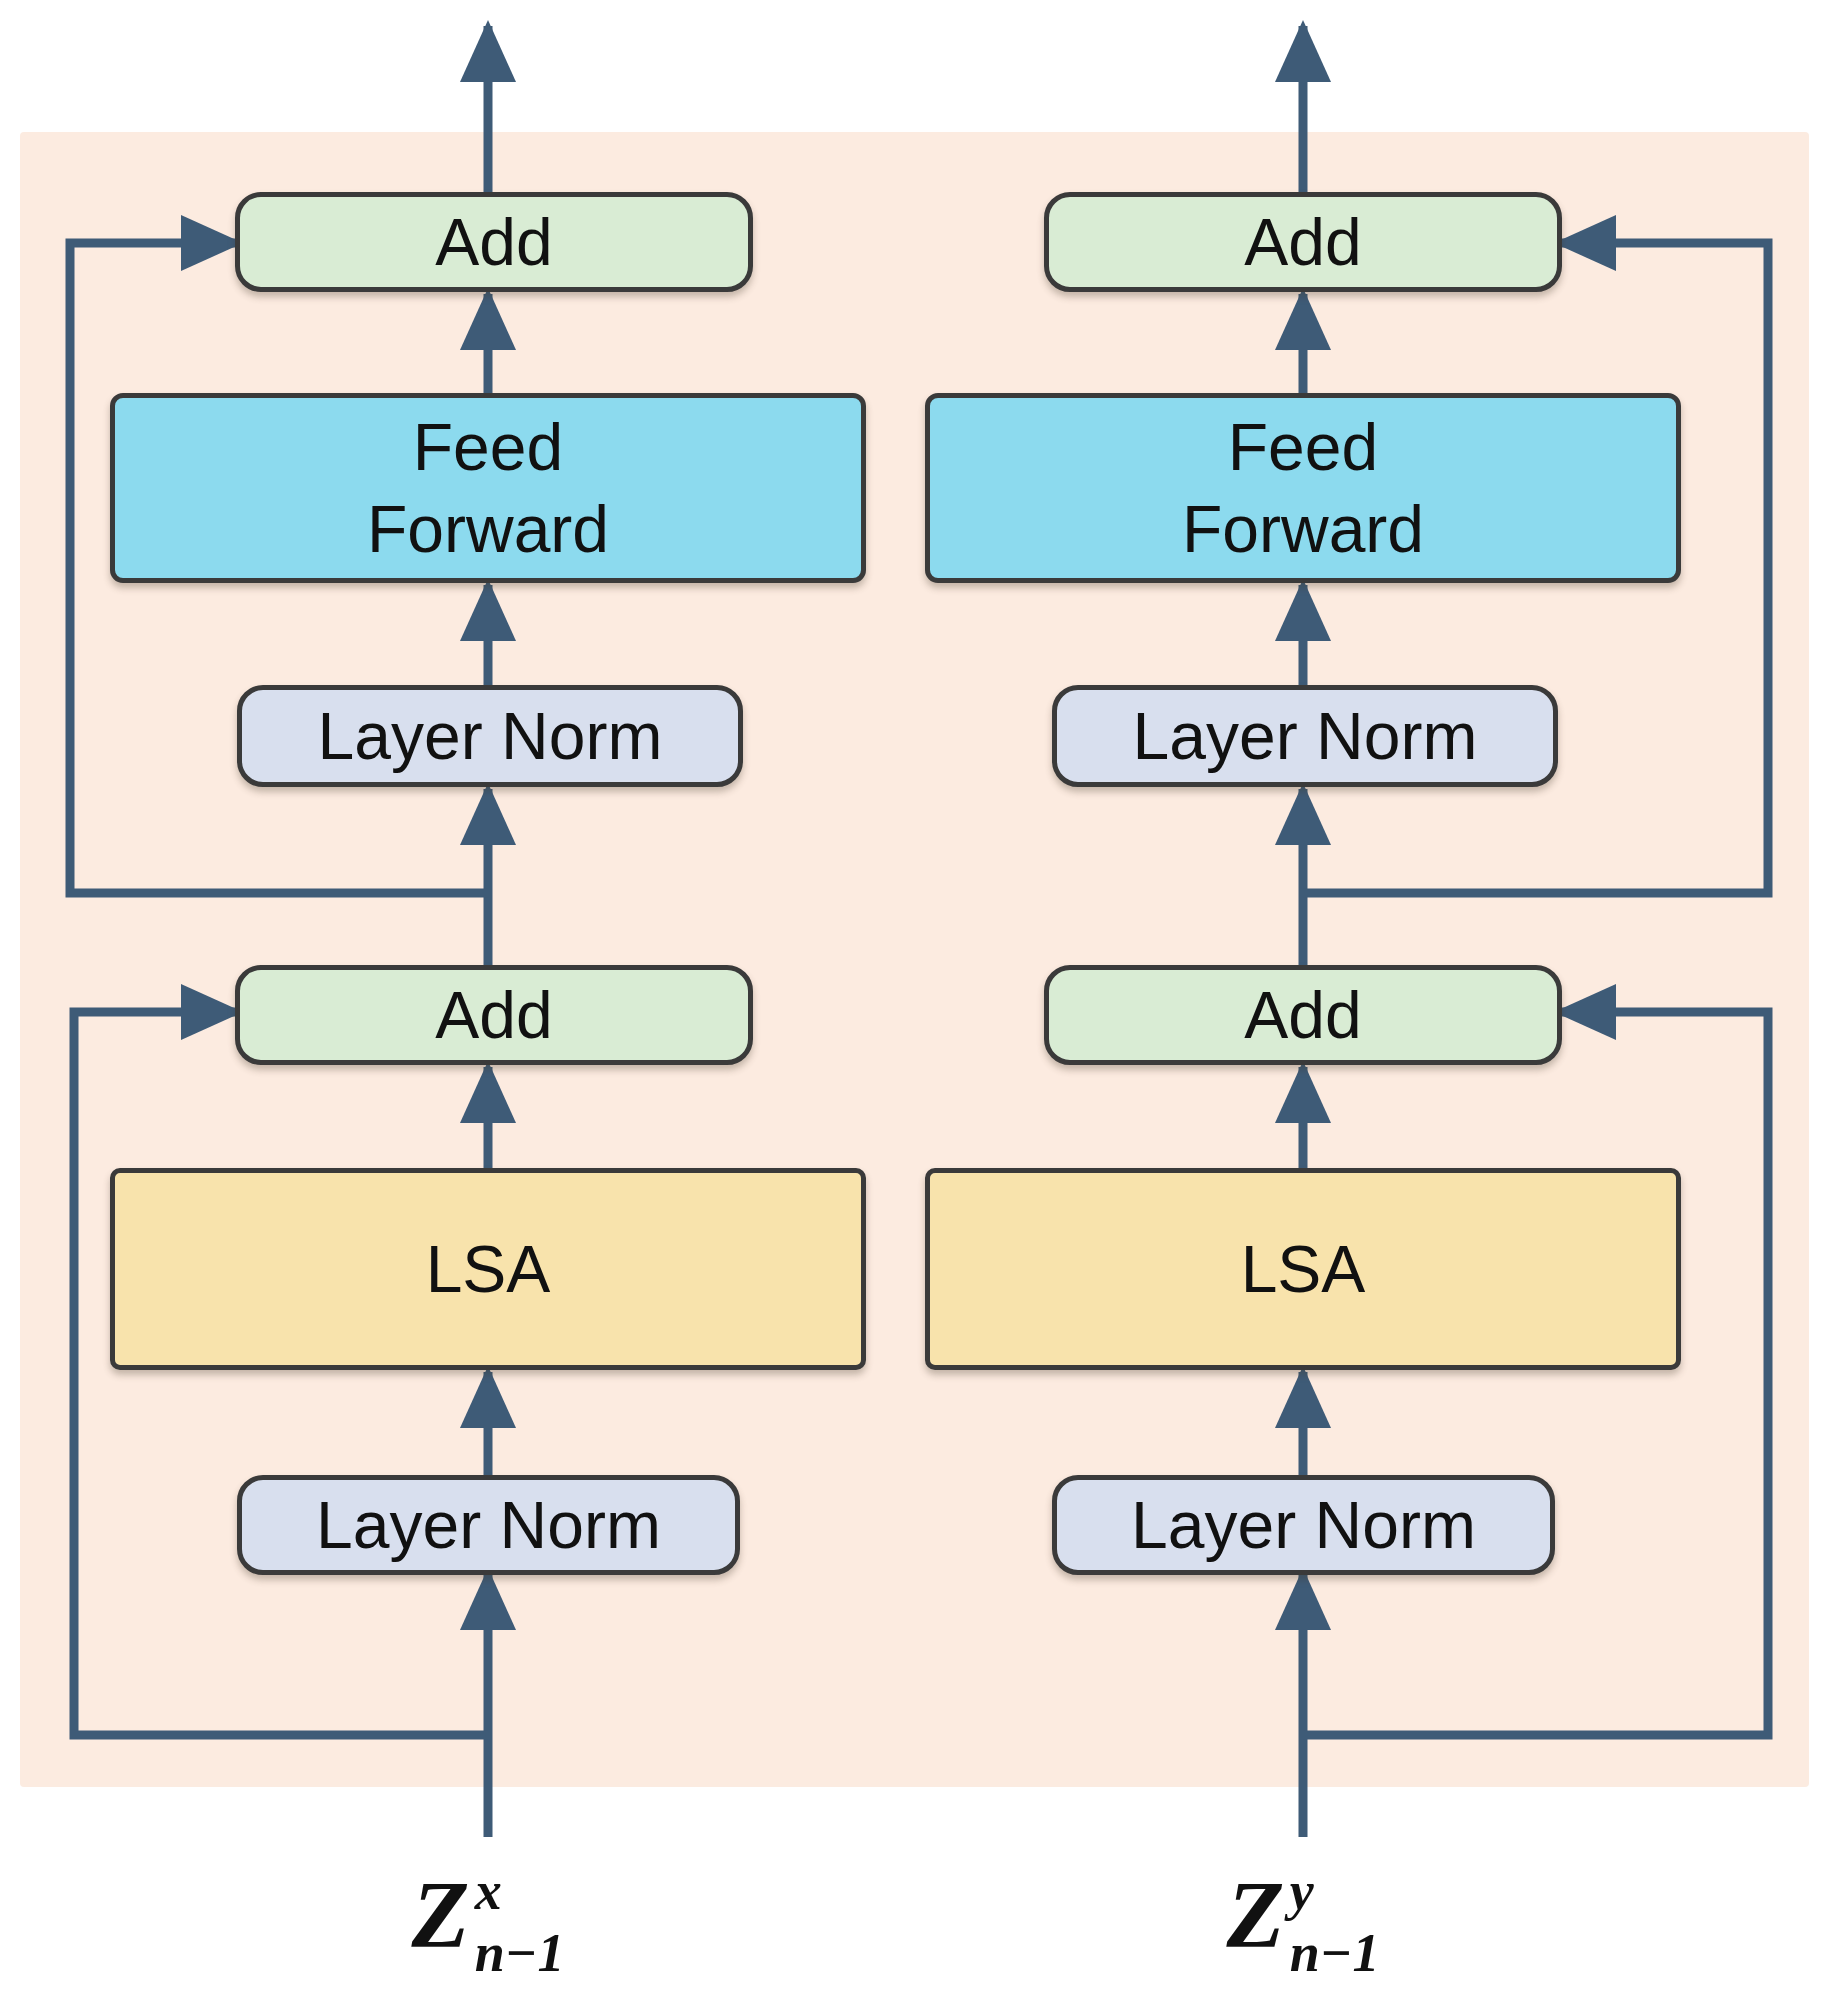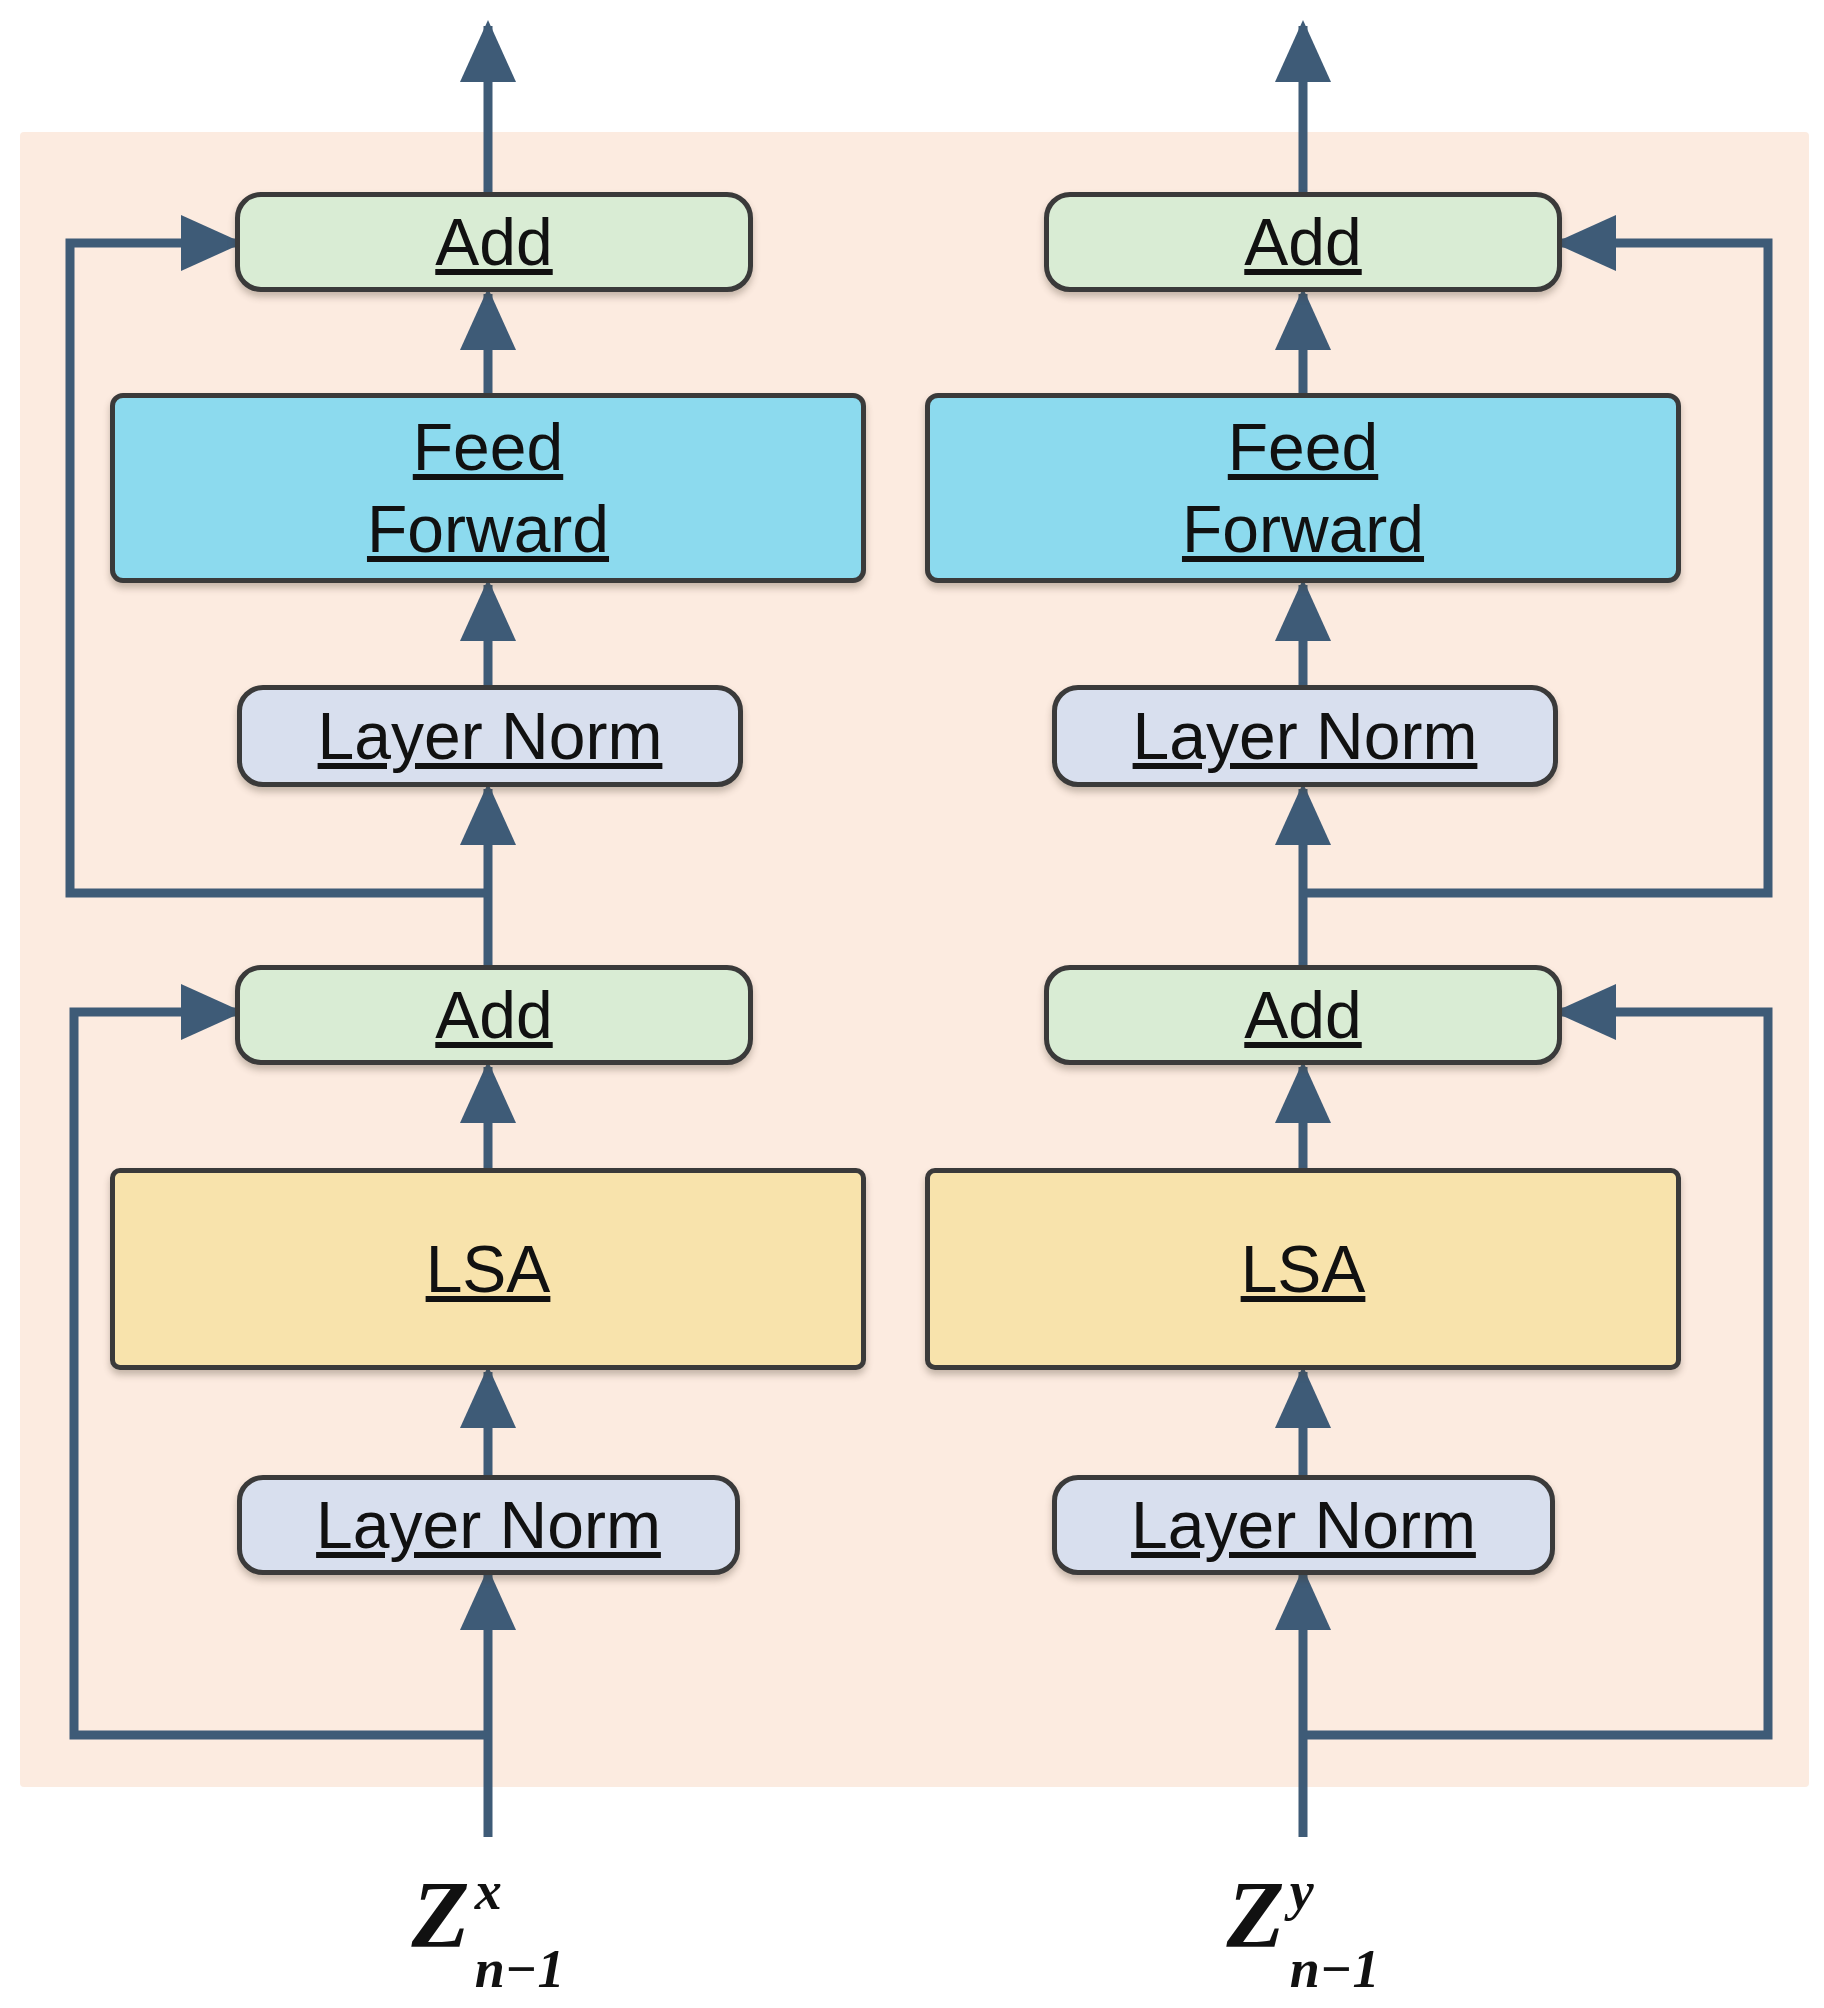--- a/index.html
+++ b/index.html
@@ -33,21 +33,20 @@
     position:absolute;
     display:flex;align-items:center;justify-content:center;
     box-sizing:border-box;
     border:5px solid var(--border-color);
     color:var(--text-color);
     font-size:66px;
     line-height:1.25;
     text-align:center;
     white-space:pre-line;
     box-shadow:0 5px 7px rgba(70,55,40,0.30);
-    text-decoration:underline;
   }
   .block.add{background:var(--fill-add);border-radius:26px;}
   .block.ff{background:var(--fill-feed-forward);border-radius:13px;}
   .block.ln{background:var(--fill-layer-norm);border-radius:26px;}
   .block.lsa{background:var(--fill-lsa);border-radius:10px;}
 
   
   .x-add-top {left:235px;top:192px;width:518px;height:100px;}
   .x-ff      {left:110px;top:393px;width:756px;height:190px;}
   .x-ln-top  {left:237px;top:685px;width:506px;height:102px;}
@@ -68,21 +67,21 @@
     display:flex;justify-content:center;align-items:flex-start;
     font-family:"Liberation Serif",serif;
     font-style:italic;
     color:var(--text-color);
   }
   .math-label.x{left:338px;top:1868px;}
   .math-label.y{left:1153px;top:1868px;}
   .mbase{font-size:95px;line-height:1;font-weight:600;}
   .mstack{display:inline-flex;flex-direction:column;margin-left:5px;margin-top:-4px;}
   .msup{font-size:54px;line-height:1;font-weight:600;}
-  .msub{font-size:54px;line-height:1;margin-top:24px;font-weight:600;}
+  .msub{font-size:54px;line-height:1;margin-top:8px;font-weight:600;}
 </style>
 </head>
 <body>
 
 <div id="canvas">
 
   <div id="panel"></div>
 
   <svg id="wires" viewBox="0 0 1824 2008" xmlns="http://www.w3.org/2000/svg">
     <defs>

